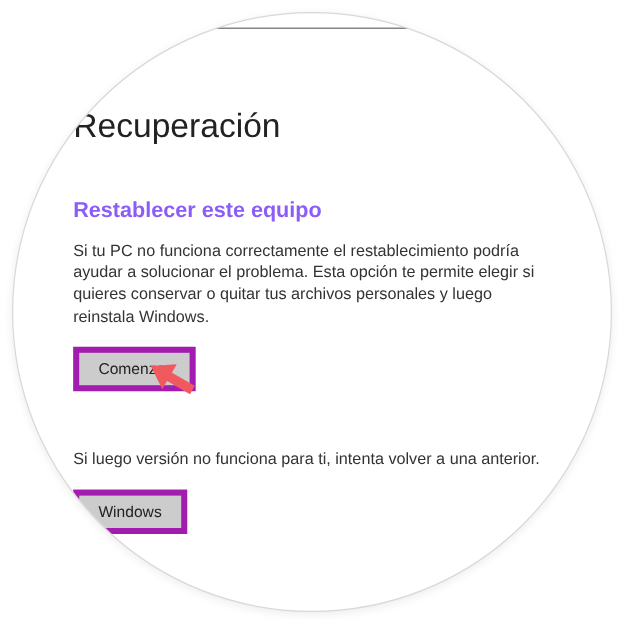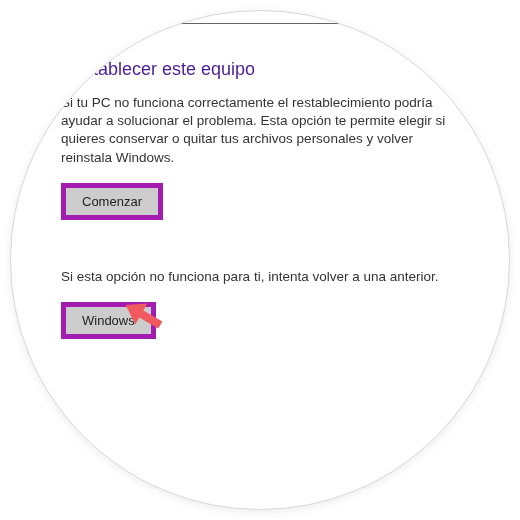--- a/index.html
+++ b/index.html
@@ -32,24 +32,24 @@
     }
 
     .page-title {
       margin-top: 58px;
       font-size: 28px;
       font-weight: 400;
       color: #222;
     }
 
     .section-heading {
-      margin-top: 28px;
+      margin-top: 44px;
       font-size: 18px;
-      font-weight: 400;
-      color: #4c1d95;
+      font-weight: 700;
+      color: #8b5cf6;
     }
 
     .desc {
       margin-top: 14px;
       font-size: 13.5px;
       line-height: 1.35;
       color: #333;
       max-width: 400px;
     }
 
@@ -74,27 +74,28 @@
       pointer-events: none;
     }
   </style>
 </head>
 <body>
 
 <div class="circle-frame">
   <div class="top-rule"></div>
 
   <div class="content">
+    <div class="page-title">Recuperación</div>
 
     <div class="section-heading">Restablecer este equipo</div>
-    <div class="desc">Si tu PC no funciona correctamente el restablecimiento podría ayudar a solucionar el problema. Esta opción te permite elegir si quieres conservar o quitar tus archivos personales y volver reinstala Windows.</div>
+    <div class="desc">Si tu PC no funciona correctamente el restablecimiento podría ayudar a solucionar el problema. Esta opción te permite elegir si quieres conservar o quitar tus archivos personales y luego reinstala Windows.</div>
     <button class="btn">Comenzar</button>
 
     <div class="section2">
-      <div class="desc">Si esta opción no funciona para ti, intenta volver a una anterior.</div>
+      <div class="desc">Si luego versión no funciona para ti, intenta volver a una anterior.</div>
       <button class="btn">Windows</button>
     </div>
   </div>
 
   <div class="arrow">
     <svg viewBox="0 0 48 48" width="48" height="48">
       <g transform="translate(24,24) rotate(-60) translate(-24,-24)">
         <polygon points="24,4 36,22 28,22 28,44 20,44 20,22 12,22" fill="#f05a5f"></polygon>
       </g>
     </svg>

